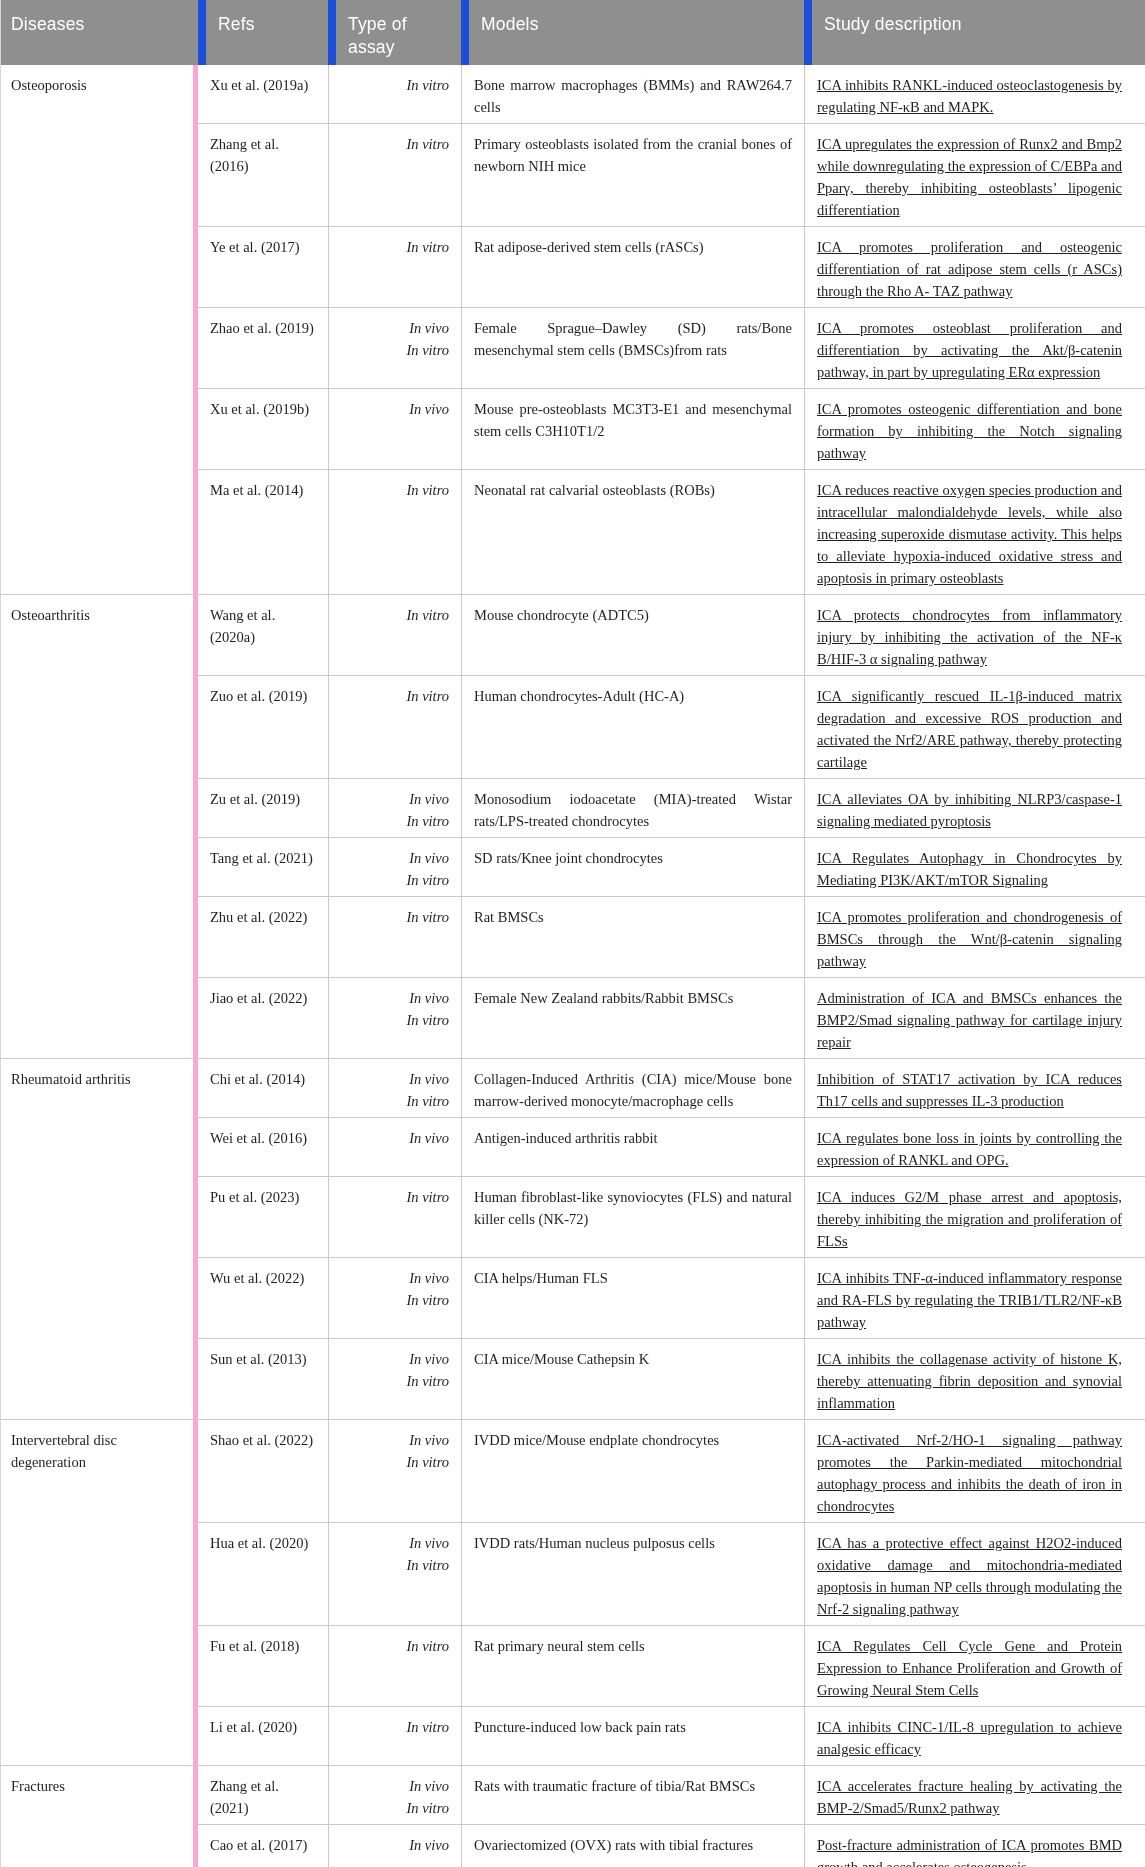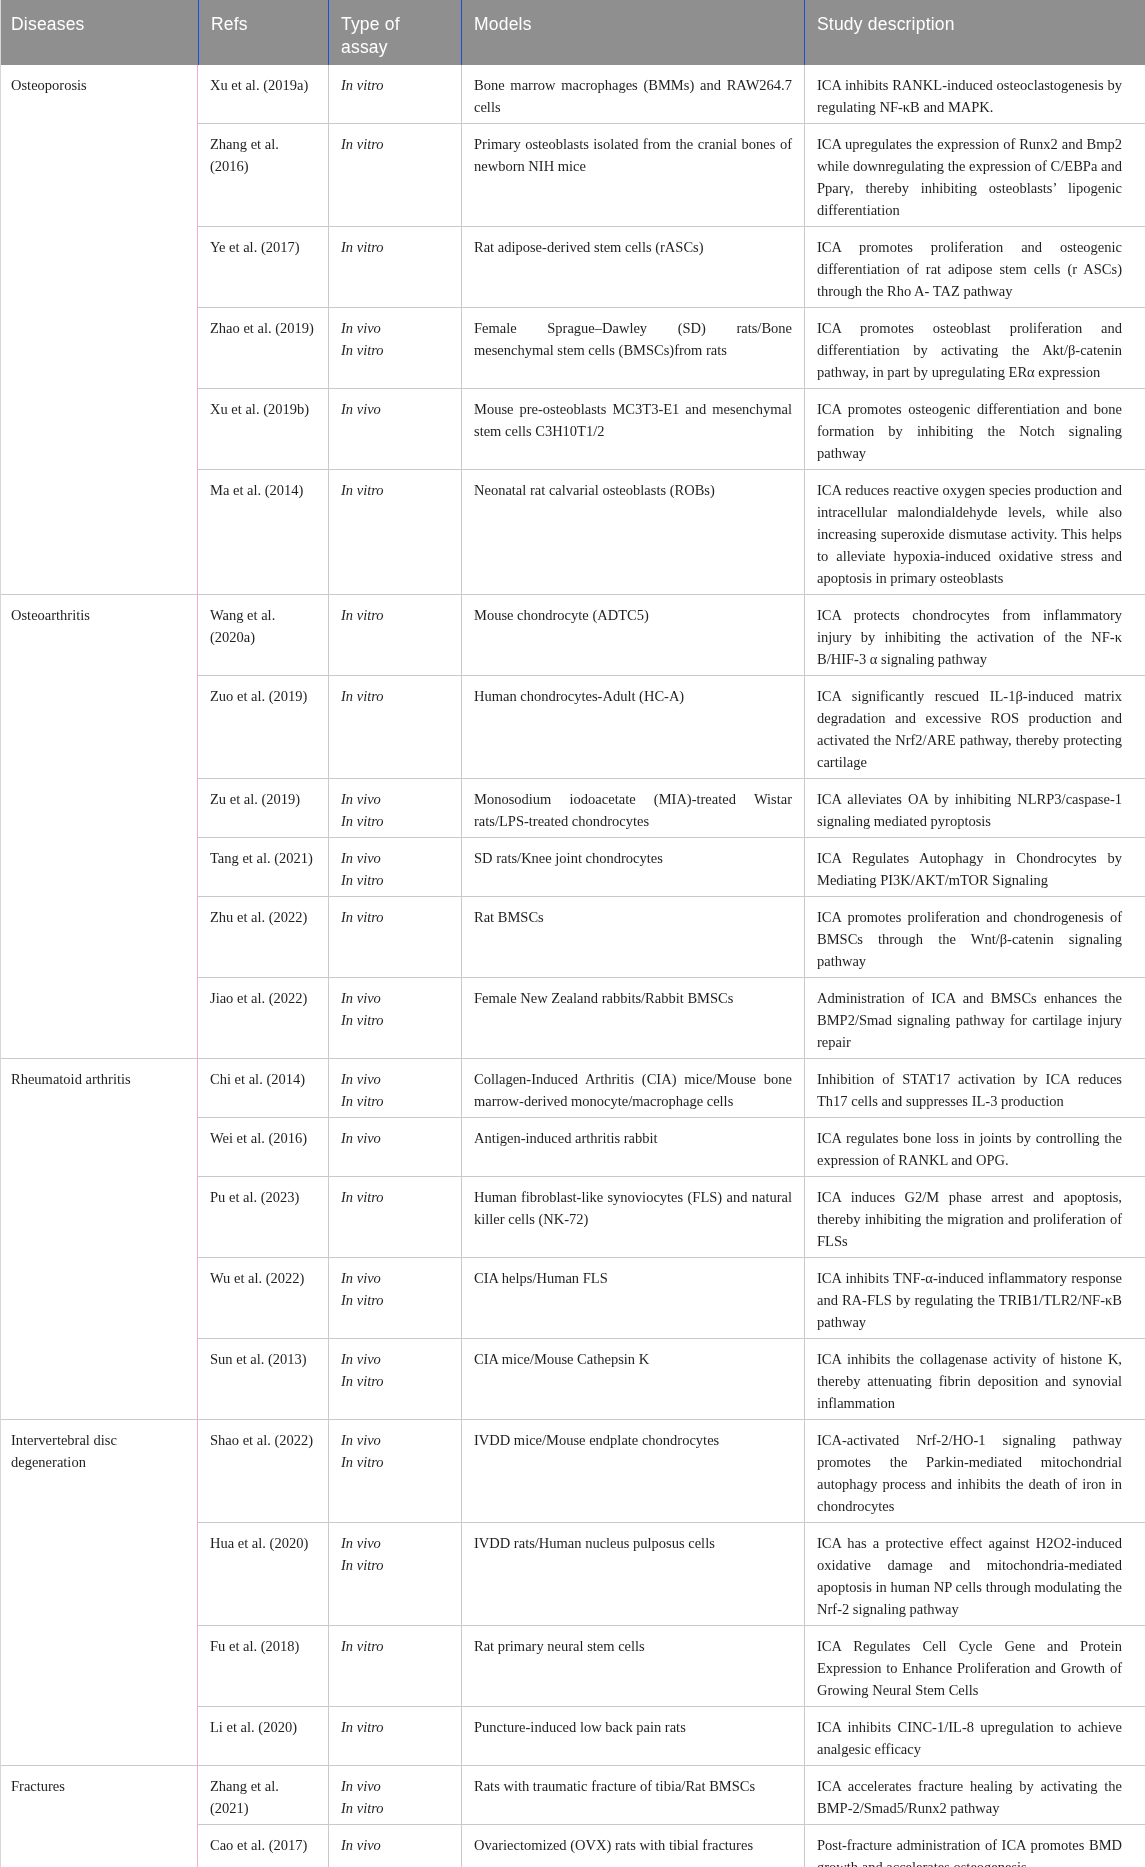--- a/index.html
+++ b/index.html
@@ -31,41 +31,41 @@
     font-size: 17.5px;
     font-weight: 400;
     letter-spacing: 0.2px;
     text-align: left;
     vertical-align: top;
     height: 62px;
     box-sizing: border-box;
     padding: 13px 12px 6px 12px;
     line-height: 23px;
   }
-  thead th + th { border-left: 1px solid #1d4ed8; }
+  thead th + th { border-left: 8px solid #1d4ed8; }
   thead th.h-disease { padding-left: 10px; }
 
   tbody td {
     vertical-align: top;
     box-sizing: border-box;
     font-size: 14.5px;
     line-height: 22px;
     padding: 9px 12px 5px 12px;
     border-top: 1px solid #c9c9c9;
     background: #ffffff;
   }
   tbody tr.first-row td { border-top: none; }
 
-  td.c-disease { border-right: 1px solid #f9a8d4; padding-left: 10px; }
+  td.c-disease { border-right: 5px solid #f9a8d4; padding-left: 10px; }
   td.c-assay, td.c-model, td.c-desc { border-left: 1px solid #c9c9c9; }
 
   td.c-assay { font-style: italic; }
   td.c-model, td.c-desc { text-align: justify; }
-  td.c-desc { padding-right: 24px; }
-  .assay-line { display: block; }
+  td.c-desc { padding-right: 24px; text-decoration: underline; }
+  .assay-line { display: block; text-align: right; }
 </style>
 </head>
 <body>
 
 <div class="page">
   <table class="studies">
     <colgroup>
       <col class="c1">
         <col class="c2">
         <col class="c3">

